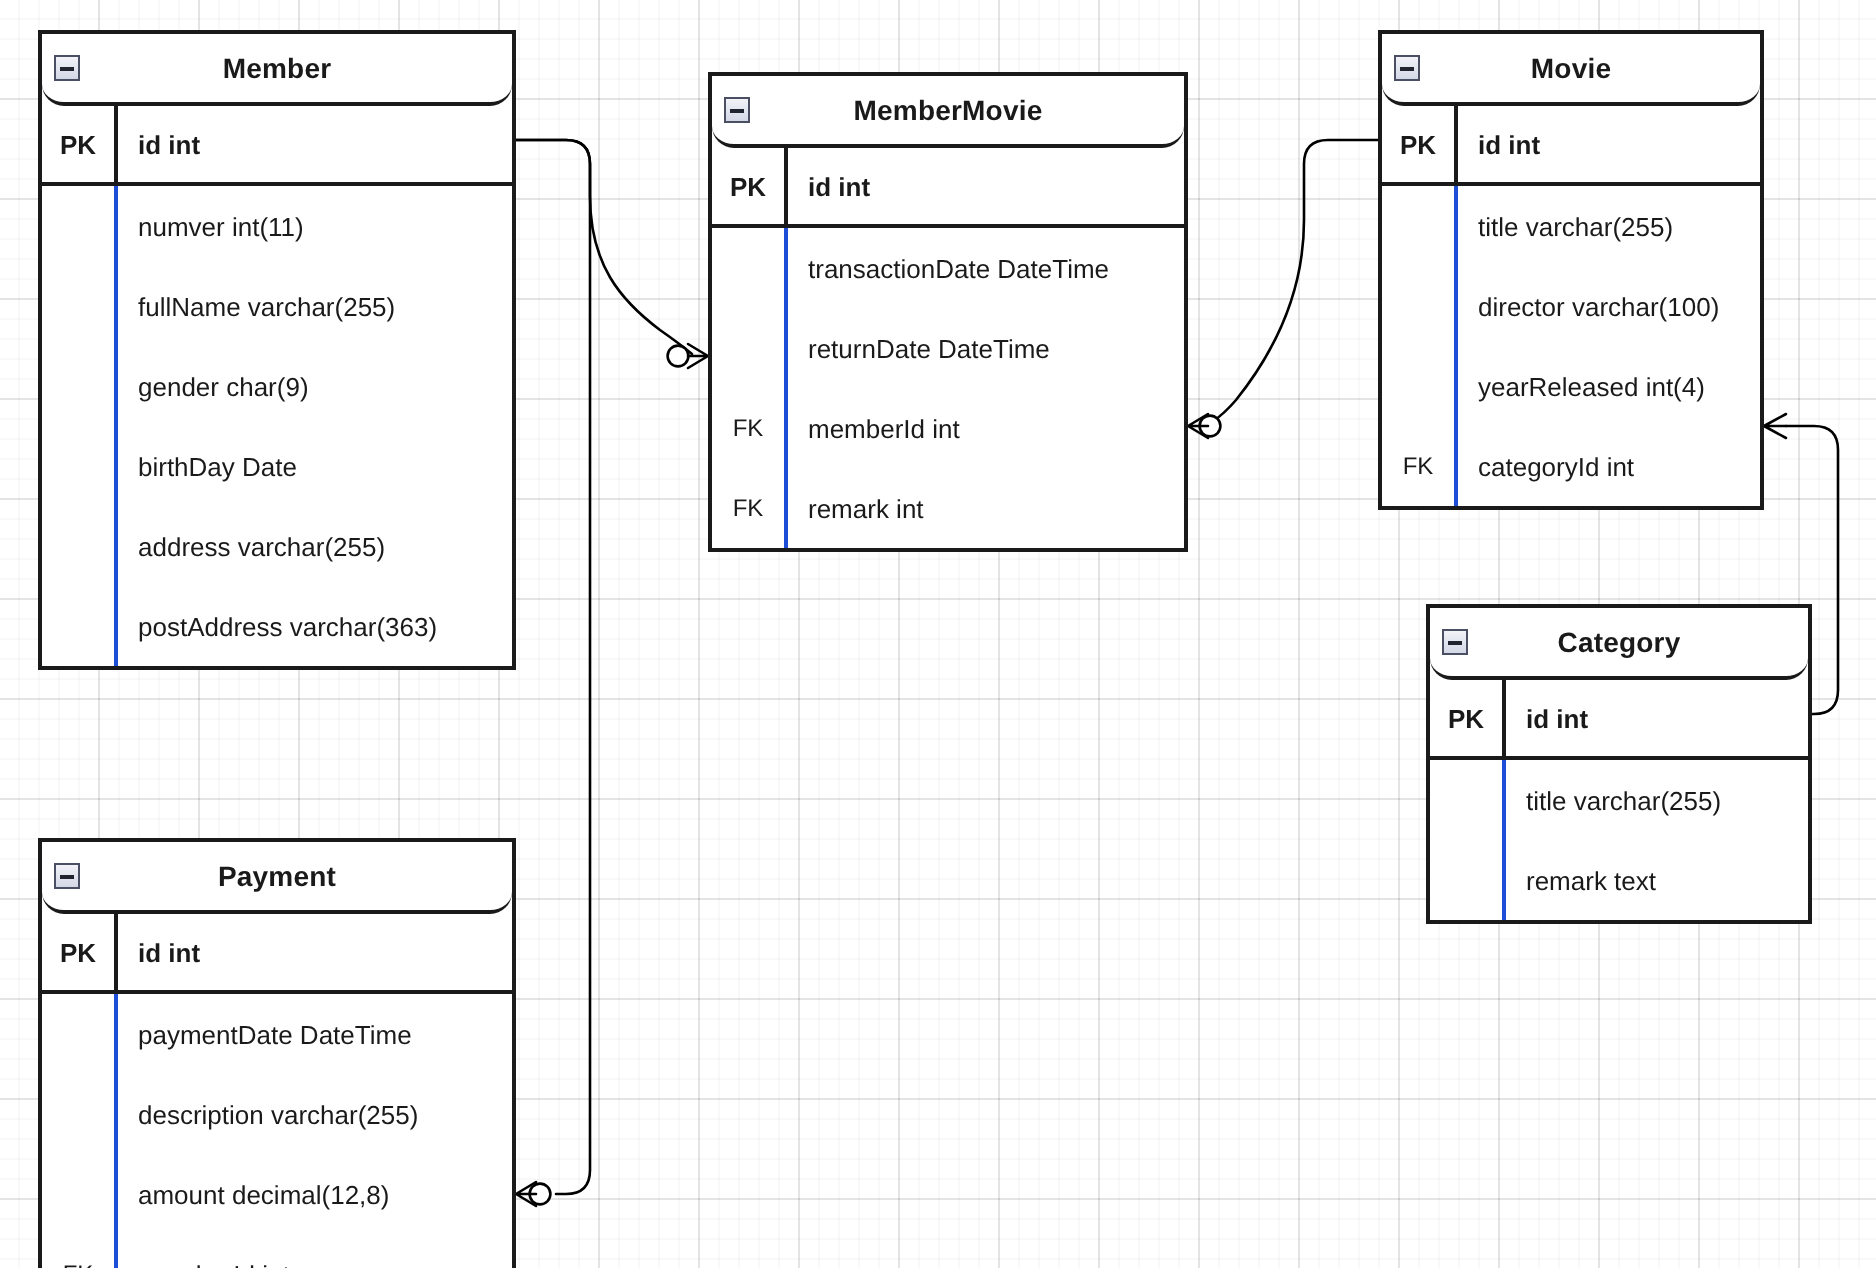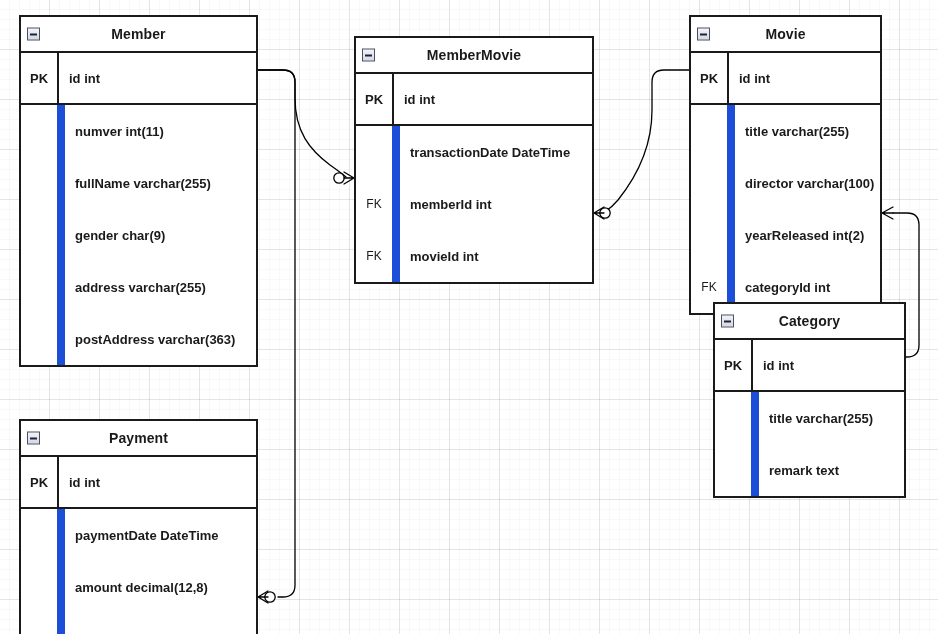--- a/index.html
+++ b/index.html
@@ -56,20 +56,21 @@
     box-sizing: border-box;
   }
   .ent-header {
     position: relative;
     height: 36px;
     border-bottom: 2px solid #1a1a1a;
     display: flex;
     align-items: center;
     justify-content: center;
     box-sizing: border-box;
+    border-radius: 11px;
   }
   .ent-title {
     font-size: 14px;
     font-weight: bold;
     color: #1a1a1a;
     letter-spacing: 0.1px;
   }
   .collapse-icon {
     position: absolute;
     left: 6px;
@@ -90,21 +91,21 @@
     width: 7px;
     height: 2px;
     background: #20242e;
   }
 
   .ent-rows { display: block; }
 
   .ent-row {
     display: flex;
     align-items: center;
-    height: 52px;
+    height: 40px;
     box-sizing: border-box;
     justify-content: space-between;
   }
   .ent-row.pk-row {
     border-bottom: 2px solid #1a1a1a;
   }
   .row-key {
     width: 36px;
     flex: 0 0 36px;
     text-align: center;
@@ -123,21 +124,21 @@
     display: flex;
     align-items: center;
     box-sizing: border-box;
     white-space: nowrap;
   }
   .row-attr.pk-attr {
     font-weight: bold;
     text-underline-offset: 2px;
   }
   
-  .ent-rows .ent-row:not(.pk-row) .row-attr { border-left: 8px solid #1d4ed8; font-weight: bold; }
+  .ent-rows .ent-row:not(.pk-row) .row-attr { border-left: 2px solid #1d4ed8; }
 </style>
 </head>
 <body>
 
 <div id="canvas"></div>
 
 <svg id="connectors" viewBox="0 0 938 634" width="938" height="634" xmlns="http://www.w3.org/2000/svg">
 
   <g>
     <path d="M 258,70 L 283,70 Q 295,70 295,82 L 295,98
@@ -186,20 +187,24 @@
     <div class="ent-row">
       <span class="row-key"></span>
       <span class="row-attr">fullName varchar(255)</span>
     </div>
     <div class="ent-row">
       <span class="row-key"></span>
       <span class="row-attr">gender char(9)</span>
     </div>
     <div class="ent-row">
       <span class="row-key"></span>
+      <span class="row-attr">birthDay Date</span>
+    </div>
+    <div class="ent-row">
+      <span class="row-key"></span>
       <span class="row-attr">address varchar(255)</span>
     </div>
     <div class="ent-row">
       <span class="row-key"></span>
       <span class="row-attr">postAddress varchar(363)</span>
     </div>
   </div>
 </div>
 
 <div class="entity" style="left:354px; top:15px; width:240px;margin-top:21px;">
@@ -208,28 +213,32 @@
     <span class="ent-title">MemberMovie</span>
   </div>
   <div class="ent-rows">
     <div class="ent-row pk-row">
       <span class="row-key bold">PK</span>
       <span class="row-attr pk-attr">id int</span>
     </div>
     <div class="ent-row">
       <span class="row-key"></span>
       <span class="row-attr">transactionDate DateTime</span>
+    </div>
+    <div class="ent-row">
+      <span class="row-key"></span>
+      <span class="row-attr">returnDate DateTime</span>
     </div>
     <div class="ent-row">
       <span class="row-key">FK</span>
       <span class="row-attr">memberId int</span>
     </div>
     <div class="ent-row">
       <span class="row-key">FK</span>
-      <span class="row-attr">movieId int</span>
+      <span class="row-attr">remark int</span>
     </div>
   </div>
 </div>
 
 <div class="entity" style="left:689px; top:15px; width:193px;">
   <div class="ent-header">
     <span class="collapse-icon"></span>
     <span class="ent-title">Movie</span>
   </div>
   <div class="ent-rows">
@@ -240,21 +249,21 @@
     <div class="ent-row">
       <span class="row-key"></span>
       <span class="row-attr">title varchar(255)</span>
     </div>
     <div class="ent-row">
       <span class="row-key"></span>
       <span class="row-attr">director varchar(100)</span>
     </div>
     <div class="ent-row">
       <span class="row-key"></span>
-      <span class="row-attr">yearReleased int(2)</span>
+      <span class="row-attr">yearReleased int(4)</span>
     </div>
     <div class="ent-row">
       <span class="row-key">FK</span>
       <span class="row-attr">categoryId int</span>
     </div>
   </div>
 </div>
 
 <div class="entity" style="left:689px; top:302px; width:193px;margin-left:24px;">
   <div class="ent-header">
@@ -286,20 +295,24 @@
     <div class="ent-row pk-row">
       <span class="row-key bold">PK</span>
       <span class="row-attr pk-attr">id int</span>
     </div>
     <div class="ent-row">
       <span class="row-key"></span>
       <span class="row-attr">paymentDate DateTime</span>
     </div>
     <div class="ent-row">
       <span class="row-key"></span>
+      <span class="row-attr">description varchar(255)</span>
+    </div>
+    <div class="ent-row">
+      <span class="row-key"></span>
       <span class="row-attr">amount decimal(12,8)</span>
     </div>
     <div class="ent-row">
       <span class="row-key">FK</span>
       <span class="row-attr">memberId int</span>
     </div>
   </div>
 </div>
 
 </body></html>

